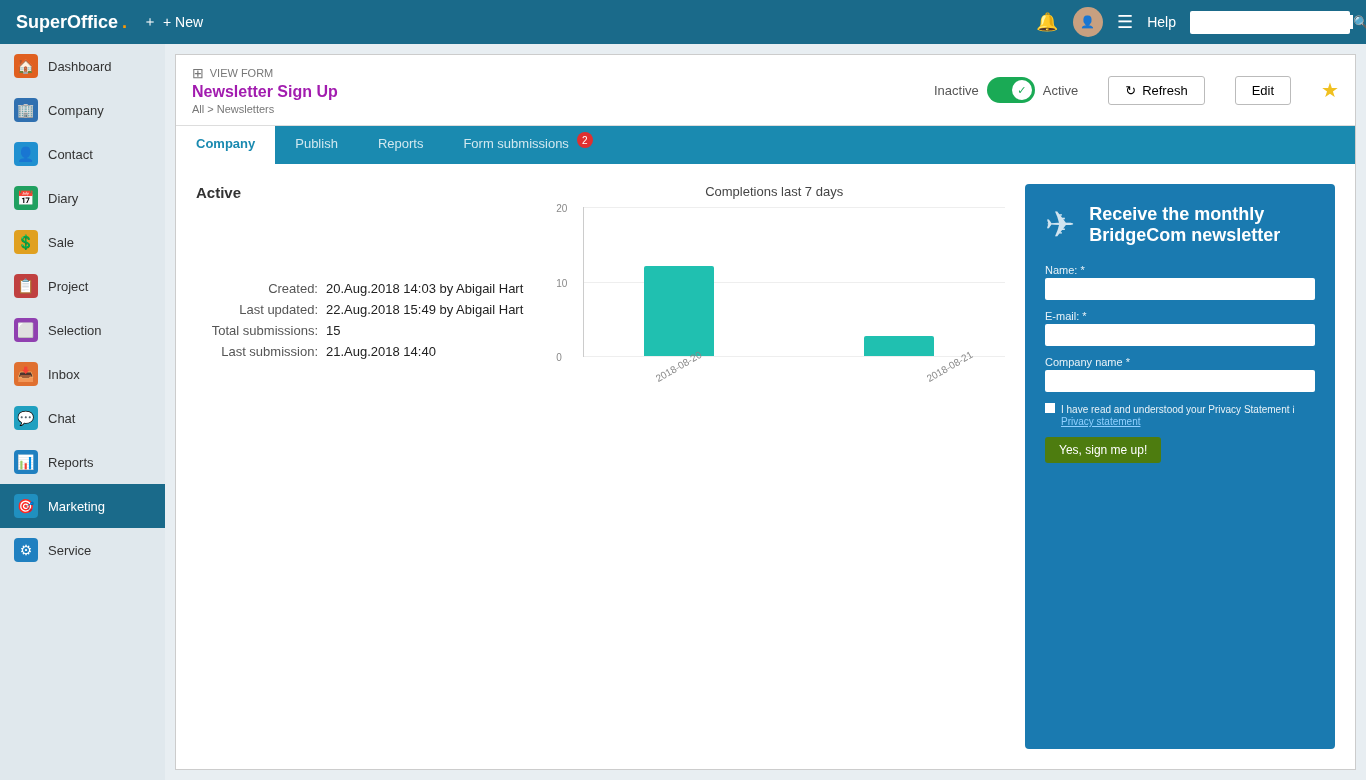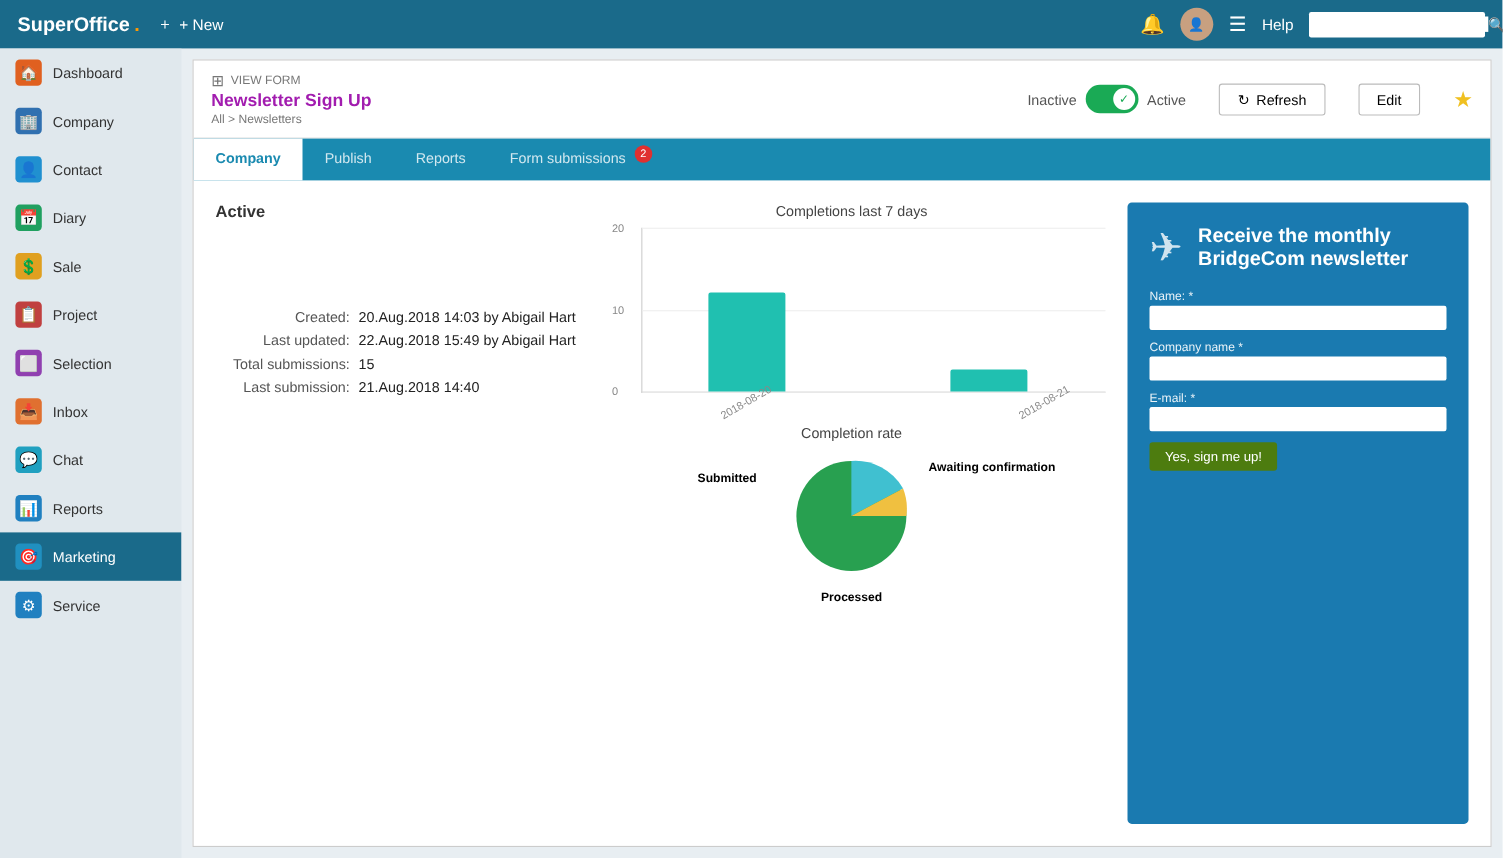--- a/index.html
+++ b/index.html
@@ -625,55 +625,47 @@
 
               <div style="position:absolute; bottom:0; left:60px; width:70px; height:90px; background:#20c0b0; border-radius:2px 2px 0 0;"></div>
               <div style="position:absolute; bottom:0; left:280px; width:70px; height:20px; background:#20c0b0; border-radius:2px 2px 0 0;"></div>
             </div>
             <div style="display:flex; justify-content:space-between; margin-top:4px; padding: 0 30px;">
               <span style="font-size:10px; color:#888; transform:rotate(-30deg); display:inline-block; margin-left:40px;">2018-08-20</span>
               <span style="font-size:10px; color:#888; transform:rotate(-30deg); display:inline-block;">2018-08-21</span>
             </div>
           </div>
 
-          <div class="pie-section">
-            <div class="completion-rate-title">Completion rate</div>
-            <div style="position:relative; display:flex; align-items:center; gap:20px;">
-              <div style="position:absolute; left:-80px; top:20px; font-weight:bold; font-size:11px;">Submitted</div>
-              <div style="position:absolute; right:-130px; top:10px; font-weight:bold; font-size:11px; text-align:left; width:120px;">Awaiting confirmation</div>
-              <div style="position:absolute; bottom:-20px; left:50%; transform:translateX(-50%); font-weight:bold; font-size:11px;">Processed</div>
-              <svg width="120" height="120" viewBox="0 0 120 120">
-
-                <circle cx="60" cy="60" r="50" fill="#28a050"></circle>
-
-                <path d="M60,60 L60,10 A50,50 0 0,1 107,35 Z" fill="#40c0d0"></path>
-
-                <path d="M60,60 L107,35 A50,50 0 0,1 110,60 Z" fill="#f0c040"></path>
-              </svg>
-            </div>
-          </div>
         </div>
 
         <div class="preview-section">
           <div class="newsletter-preview">
             <div class="newsletter-header">
               <span class="paper-plane">✈</span>
               <div class="newsletter-title">Receive the monthly BridgeCom newsletter</div>
             </div>
             <div class="nl-field">
               <span class="nl-label">Name: *</span>
               <div class="nl-input"></div>
             </div>
             <div class="nl-field">
+              <span class="nl-label">E-mail: *</span>
+              <div class="nl-input"></div>
+            </div>
+            <div class="nl-field">
               <span class="nl-label">Company name *</span>
               <div class="nl-input"></div>
             </div>
-            <div class="nl-field">
-              <span class="nl-label">E-mail: *</span>
-              <div class="nl-input"></div>
+            <div class="nl-checkbox-row">
+              <div class="nl-checkbox"></div>
+              <span>
+                <span>I have read and understood your Privacy Statement</span>
+                ℹ<br>
+                <a class="nl-link">Privacy statement</a>
+              </span>
             </div>
             <button class="nl-submit">
               <span>Yes, sign me up!</span>
             </button>
           </div>
         </div>
 
       </div>
 
 

